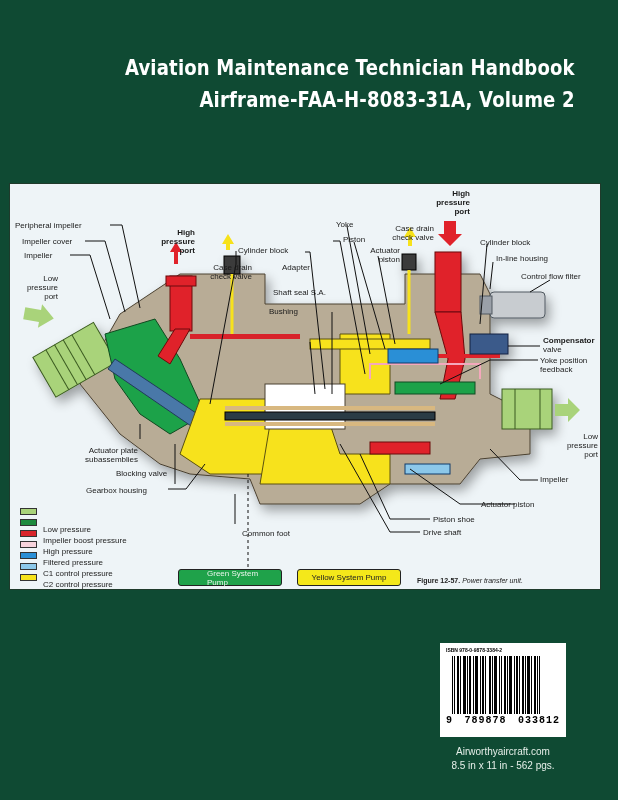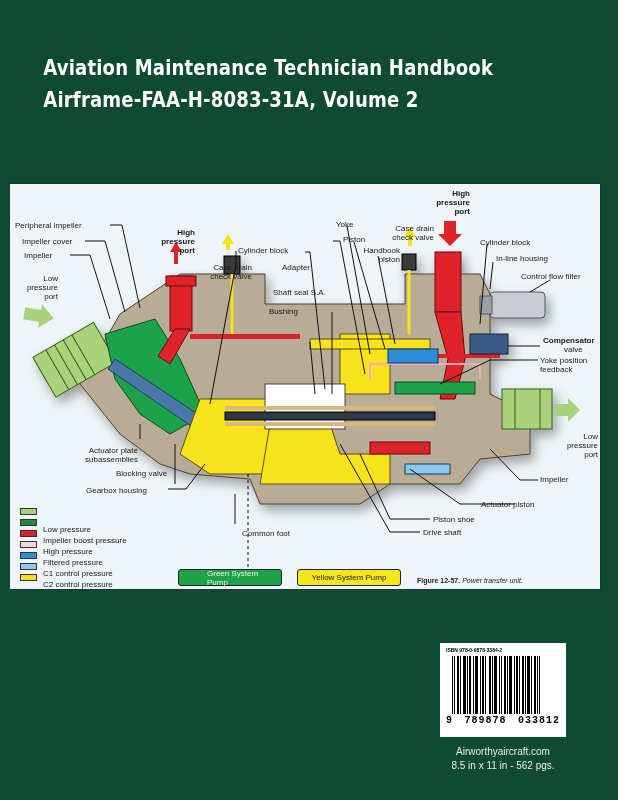--- a/index.html
+++ b/index.html
@@ -1,19 +1,19 @@
 <!DOCTYPE html>
 <html><head>
 <meta charset="utf-8">
 <style>
   * { margin: 0; padding: 0; box-sizing: border-box; }
   html, body { width: 618px; height: 800px; overflow: hidden; }
   body { background: #0f4a33; font-family: "Liberation Sans", sans-serif; position: relative; }
 
-  .title-block { position: absolute; top: 52px; left: 0; width: 618px; text-align: left; color: #ffffff; }
+  .title-block { position: absolute; top: 52px; left: 0; width: 618px; text-align: right; color: #ffffff; }
   .title-line { font-family: "DejaVu Sans", sans-serif; font-weight: bold; font-size: 21px; letter-spacing: 0.2px; line-height: 32px; transform: scaleX(0.86); }
 
   .figure-panel { position: absolute; left: 9px; top: 183px; width: 592px; height: 407px; background: #eef4f7; border: 1px solid #1f3a2b; overflow: hidden; }
   .diagram-svg { position: absolute; left: 0; top: 0; width: 592px; height: 407px; }
 
   .lbl { position: absolute; font-size: 8px; color: #1a1a1a; line-height: 9px; white-space: nowrap; }
   .lbl.center { text-align: right; }
   .lbl.bold { font-weight: bold; }
 
   .legend { position: absolute; left: 10px; top: 322px; }
@@ -169,38 +169,38 @@
     <div>Case drain</div>
     <div>check valve</div>
   </div>
   <div class="lbl" style="left:228px;top:62px;">Cylinder block</div>
   <div class="lbl" style="left:272px;top:79px;">Adapter</div>
   <div class="lbl" style="left:263px;top:104px;">Shaft seal S.A.</div>
   <div class="lbl" style="left:259px;top:123px;">Bushing</div>
   <div class="lbl" style="left:326px;top:36px;">Yoke</div>
   <div class="lbl" style="left:333px;top:51px;">Piston</div>
   <div class="lbl center" style="left:352px;top:62px;width:38px;">
-    <div>Handbook</div>
+    <div>Actuator</div>
     <div>piston</div>
   </div>
   <div class="lbl center" style="left:372px;top:40px;width:52px;">
     <div>Case drain</div>
     <div>check valve</div>
   </div>
   <div class="lbl center bold" style="left:420px;top:5px;width:40px;">
     <div>High</div>
     <div>pressure</div>
     <div>port</div>
   </div>
   <div class="lbl" style="left:470px;top:54px;">Cylinder block</div>
   <div class="lbl" style="left:486px;top:70px;">In-line housing</div>
   <div class="lbl" style="left:511px;top:88px;">Control flow filter</div>
   <div class="lbl bold" style="left:533px;top:152px;">
     <div>Compensator</div>
-    <div style="font-weight:normal;margin-left:21px;">valve</div>
+    <div style="font-weight:normal;">valve</div>
   </div>
   <div class="lbl" style="left:530px;top:172px;">
     <div>Yoke position</div>
     <div>feedback</div>
   </div>
   <div class="lbl center" style="left:548px;top:248px;width:40px;">
     <div>Low</div>
     <div>pressure</div>
     <div>port</div>
   </div>

